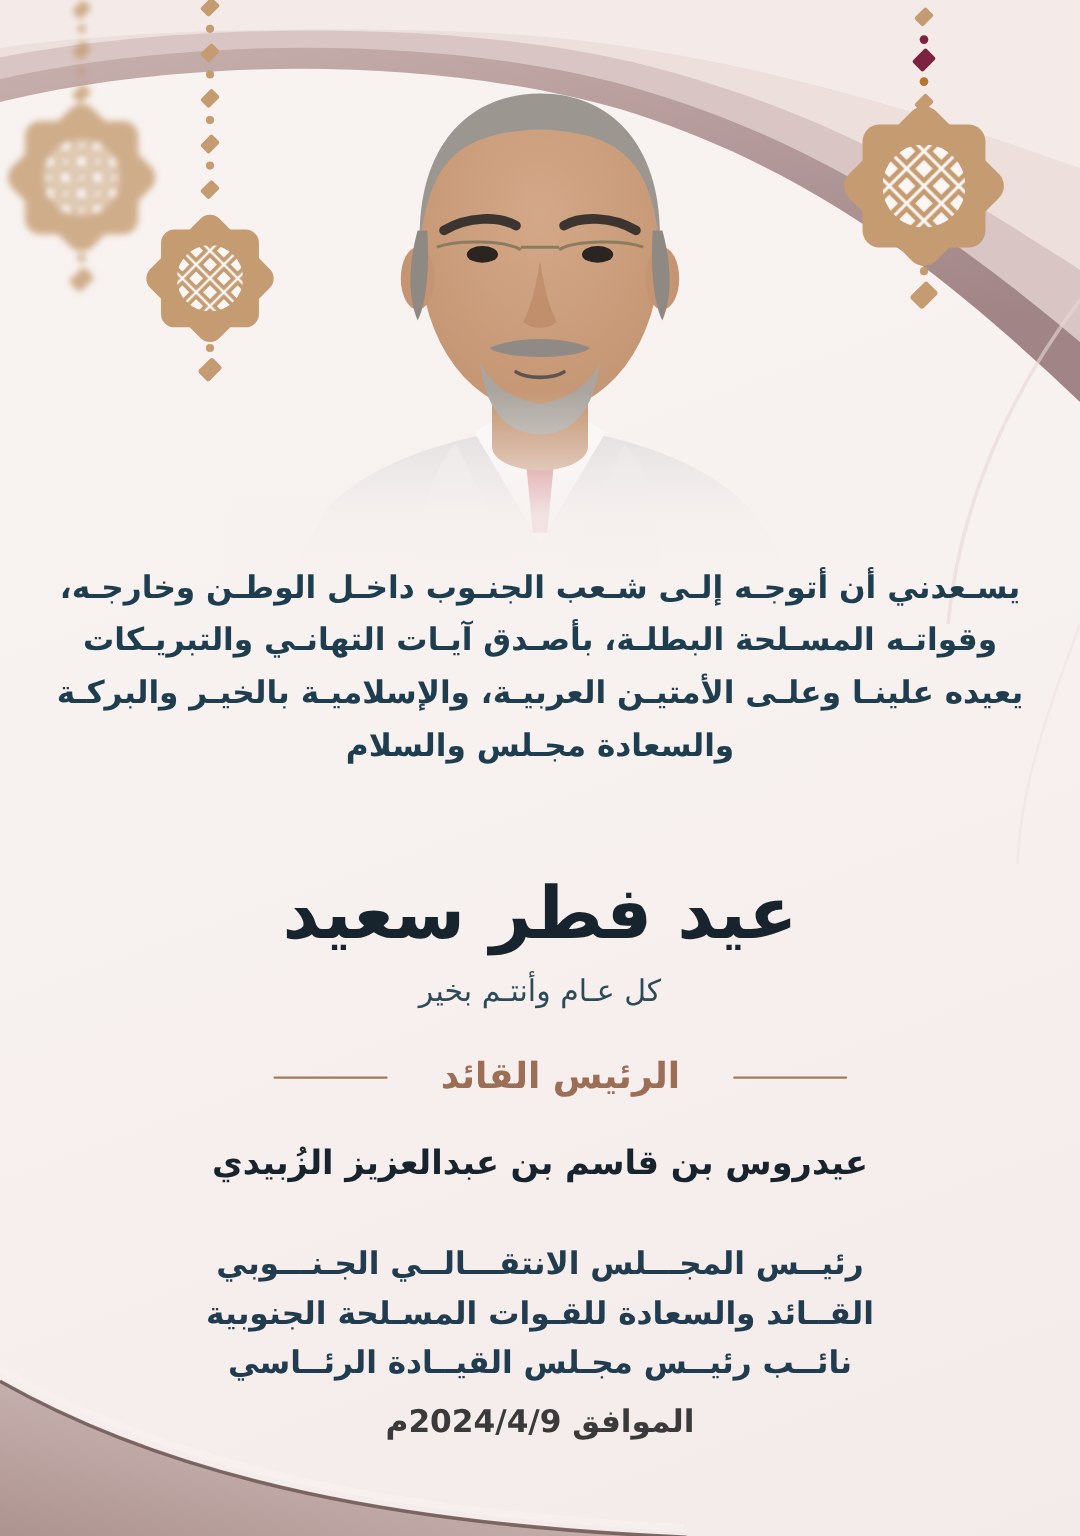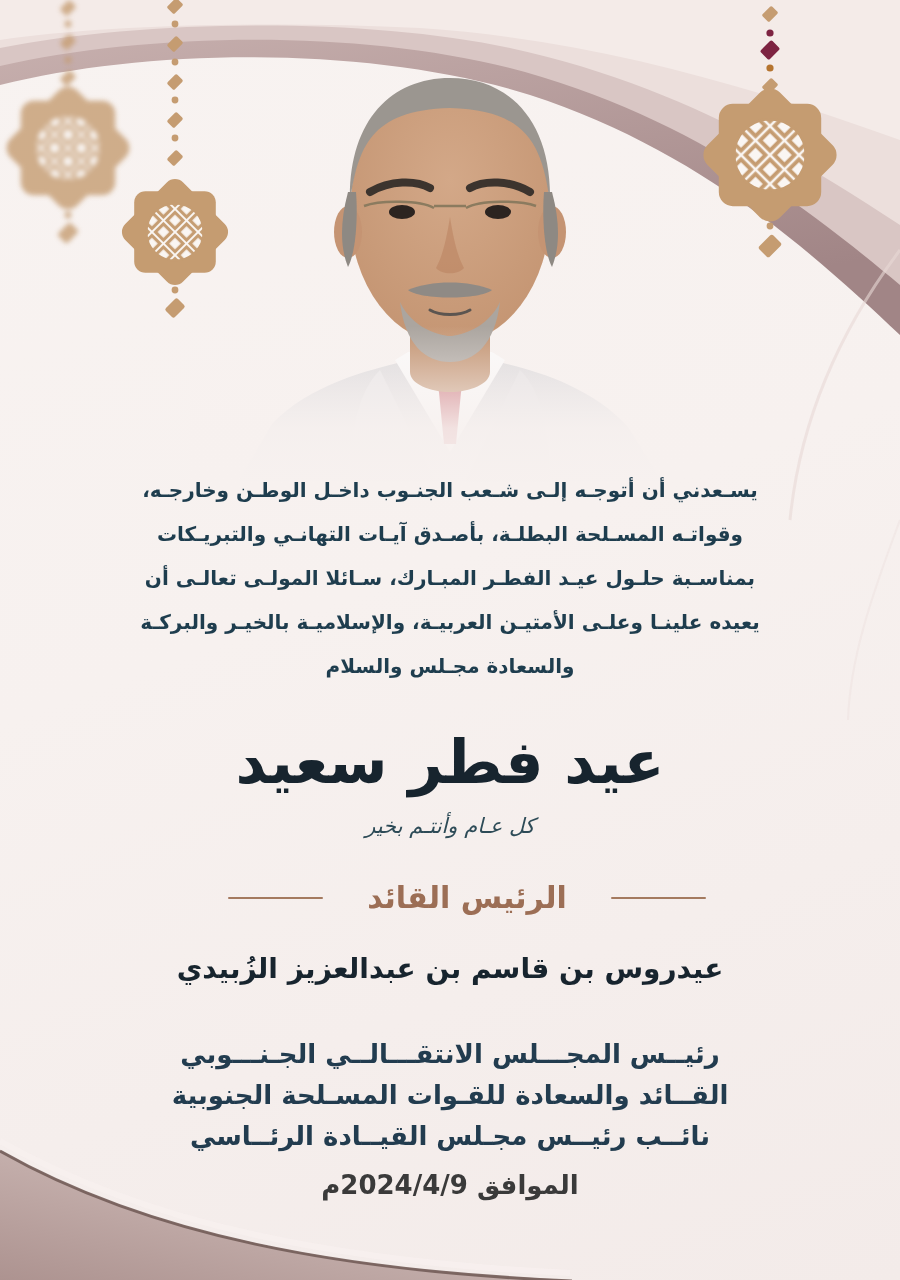--- a/index.html
+++ b/index.html
@@ -13,24 +13,24 @@
     background:linear-gradient(160deg,#f8f3f1 0%,#f7f1ef 45%,#f3ebe9 100%);
   }
   .bg, .ornaments{position:absolute;left:0;top:0;width:900px;height:1280px;pointer-events:none;}
   .ornaments{z-index:3;}
 
   .portrait-wrap{position:absolute;left:230px;top:52px;width:440px;height:430px;z-index:2;}
   .portrait-fade{position:absolute;left:-40px;bottom:-14px;width:520px;height:170px;
     background:linear-gradient(to bottom, rgba(247,241,239,0) 0%, rgba(247,241,239,.88) 60%, #f7f1ef 100%);}
 
   .txt{position:absolute;left:0;width:900px;text-align:center;z-index:4;color:#1e3d4e;}
-  .greeting{top:468px;font-size:20px;font-weight:bold;line-height:44px;letter-spacing:0;}
+  .greeting{top:468px;font-size:26px;font-weight:bold;line-height:44px;letter-spacing:0;}
   .greeting .line{white-space:nowrap;}
   .eid-callig{top:716px;font-size:60px;font-weight:bold;color:#17242e;line-height:92px;}
-  .wishes{top:808px;font-size:21px;font-weight:normal;color:#2d4b57;line-height:36px;font-style:italic;}
+  .wishes{top:808px;font-size:25px;font-weight:normal;color:#2d4b57;line-height:36px;}
   .pres-row{top:878px;height:40px;display:flex;align-items:center;justify-content:center;gap:44px;padding-left:17px;}
   .pres-label{font-size:30px;color:#9c6e55;font-weight:bold;line-height:40px;}
   .dash{display:inline-block;width:95px;height:2px;background:#a47a5f;border-radius:1px;}
   .name{top:924px;font-size:28px;font-weight:bold;color:#17242e;line-height:90px;}
   .titles{top:1034px;font-size:26px;font-weight:bold;line-height:41px;color:#223c4f;}
   .dates{top:1164px;font-size:26px;font-weight:600;color:#3a3a3a;line-height:42px;}
   .dates .dline{margin-bottom:0px;}
 </style>
 </head>
 <body>
@@ -171,21 +171,20 @@
       </g>
       <use href="#med" transform="translate(770,155) scale(1.28)"></use>
       <use href="#beadDot" transform="translate(770,226)"></use>
       <use href="#beadDiamond" transform="translate(770,246) scale(1.45)"></use>
     </g>
   </svg>
 
   <div class="txt greeting" dir="rtl">
     <div class="line">يسـعدني أن أتوجـه إلـى شـعب الجنـوب داخـل الوطـن وخارجـه،</div>
     <div class="line">وقواتـه المسـلحة البطلـة، بأصـدق آيـات التهانـي والتبريـكات</div>
-    <div class="line">بمناسـبة حلـول عيـد الفطـر المبـارك، سـائلا المولـى تعالـى أن</div>
     <div class="line">يعيده علينـا وعلـى الأمتيـن العربيـة، والإسلاميـة بالخيـر والبركـة</div>
     <div class="line">والسعادة مجـلس والسلام</div>
   </div>
 
   <div class="txt eid-callig" dir="rtl">عيد فطر سعيد</div>
 
   <div class="txt wishes" dir="rtl">كل عـام وأنتـم بخير</div>
 
   <div class="txt pres-row">
     <span class="dash"></span>

